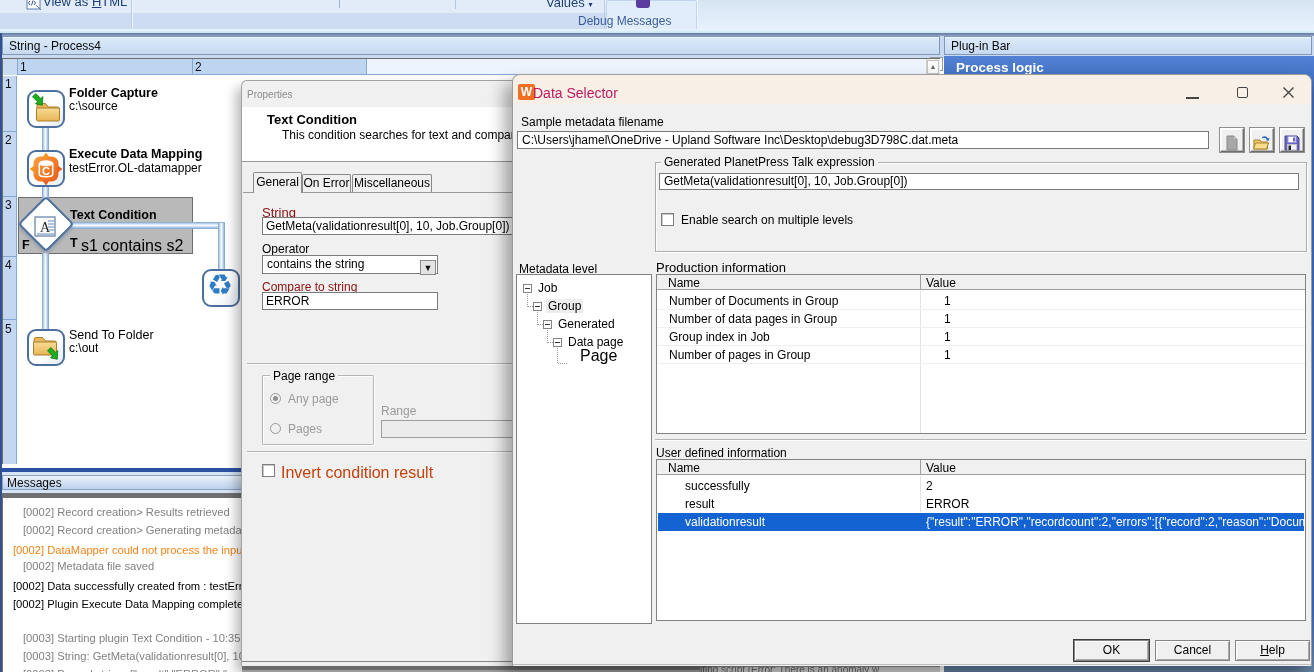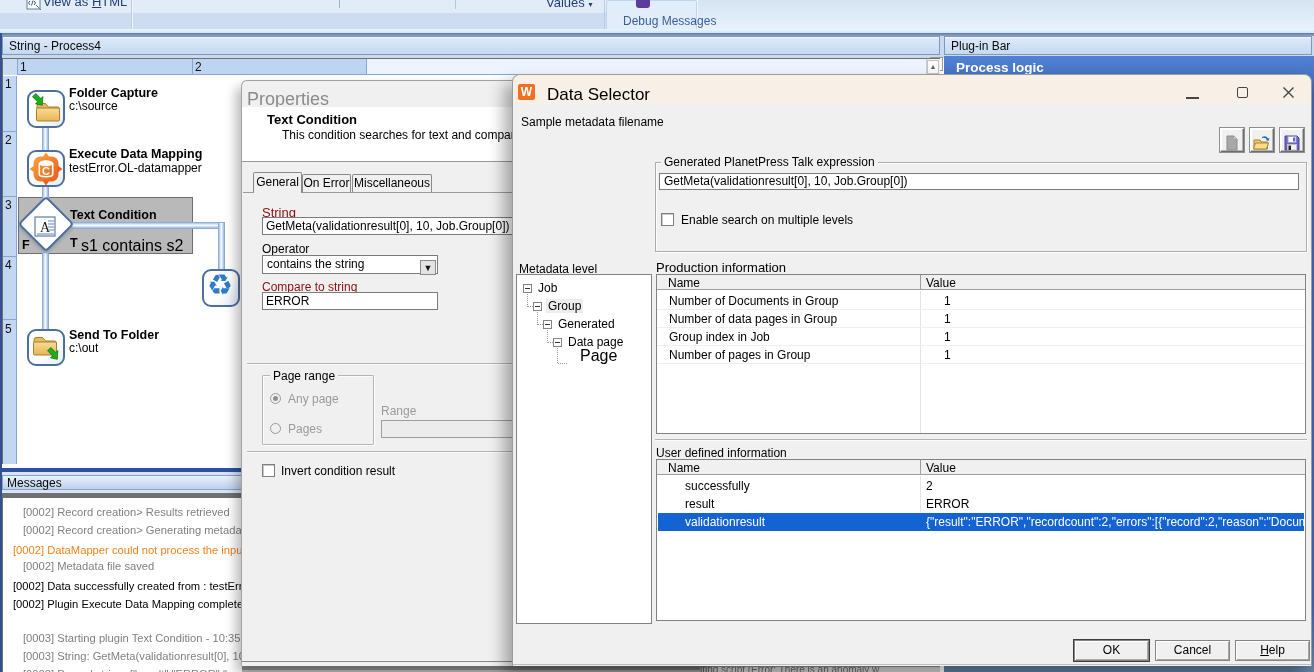--- a/index.html
+++ b/index.html
@@ -26,21 +26,21 @@
 
   <svg class="abs" style="left:26px;top:-4px" width="17" height="15" viewBox="0 0 17 15">
       <rect x="1" y="1" width="13" height="12" fill="#fff" stroke="#5a7aa6"></rect>
       <path d="M4 5 L2.5 7 L4 9 M8 5 L9.5 7 L8 9 M7 4.5 L5.5 9.5" stroke="#3a5a8c" fill="none" stroke-width="1"></path>
       <path d="M10 9 l5 5" stroke="#5a7aa6" fill="none"></path>
     </svg>
   <div class="abs" style="left:43px;top:-6px;font-size:13px;color:#1e3e74">View as <span style="text-decoration:underline">H</span>TML</div>
   <div class="abs" style="left:455px;top:0;width:1px;height:9px;background:#b8c8dc"></div>
   <div class="abs" style="left:546px;top:-5px;font-size:13px;color:#1e3e74">Values <span style="font-size:8px">▾</span></div>
   <div class="abs" style="left:636px;top:0;width:14px;height:8px;background:#5b3c9e;border-radius:0 0 3px 3px"></div>
-  <div class="abs" style="left:623px;top:14px;width:91px;text-align:left;font-size:12px;color:#3b5d9b;white-space:nowrap">Debug Messages</div>
+  <div class="abs" style="left:578px;top:14px;width:91px;text-align:left;font-size:12px;color:#3b5d9b;white-space:nowrap">Debug Messages</div>
 </div>
 <div class="abs" style="left:0;top:29px;width:1314px;height:4px;background:linear-gradient(180deg,#ecf6fd,#c9e7f7)"></div>
 <div class="abs" style="left:0;top:33px;width:1314px;height:3px;background:linear-gradient(180deg,#66789b,#8fa3c4)"></div>
 
 <div class="abs" style="left:0;top:36px;width:1314px;height:22px;background:#c9daf0"></div>
 <div class="abs" style="left:2px;top:36px;width:938px;height:19px;background:linear-gradient(180deg,#dcebfa,#c6d9f0);border:1px solid #8098ba;box-shadow:inset 0 1px 0 #f2f8ff;font-size:12px;color:#0a0a0a;line-height:18px;padding-left:6px">String - Process4</div>
 <div class="abs" style="left:944px;top:36px;width:368px;height:19px;background:linear-gradient(180deg,#dcebfa,#c6d9f0);border:1px solid #8098ba;box-shadow:inset 0 1px 0 #f2f8ff;font-size:12px;color:#0a0a0a;line-height:18px;padding-left:6px">Plug-in Bar</div>
 
 <div class="abs" style="left:0;top:33px;width:2px;height:639px;background:#33518e"></div>
 
@@ -147,21 +147,21 @@
   </div>
 
   <div class="abs" style="left:66px;top:27px;font-weight:bold;font-size:12.5px">Folder Capture</div>
   <div class="abs" style="left:66px;top:40px;font-size:12px">c:\source</div>
   <div class="abs" style="left:66px;top:88px;font-weight:bold;font-size:12.5px;white-space:nowrap">Execute Data Mapping</div>
   <div class="abs" style="left:66px;top:102px;font-size:12px;white-space:nowrap">testError.OL-datamapper</div>
   <div class="abs" style="left:67px;top:149px;font-weight:bold;font-size:12.5px">Text Condition</div>
   <div class="abs" style="left:67px;top:177px;font-weight:bold;font-size:12.5px">T</div>
   <div class="abs" style="left:78px;top:178px;font-size:16px">s1 contains s2</div>
   <div class="abs" style="left:19px;top:179px;font-weight:bold;font-size:12.5px">F</div>
-  <div class="abs" style="left:66px;top:269px;font-weight:bold;font-size:12.5px">Send To Folder</div>
+  <div class="abs" style="left:66px;top:269px;font-weight:normal;font-size:12.5px">Send To Folder</div>
   <div class="abs" style="left:66px;top:282px;font-size:12px">c:\out</div>
 </div>
 
 <div class="abs" style="left:2px;top:468px;width:938px;height:4px;background:#2b52a2"></div>
 <div class="abs" style="left:2px;top:472px;width:938px;height:4px;background:#d7e4f6"></div>
 <div class="abs" style="left:2px;top:475px;width:938px;height:15px;background:linear-gradient(180deg,#eaf2fc,#bdd1ec);border:1px solid #8ba2c0;font-size:12px;color:#0a0a0a;line-height:14px;padding-left:4px">Messages</div>
 <div class="abs" style="left:2px;top:490px;width:938px;height:3px;background:#d7e4f6"></div>
 <div class="abs" id="msgs" style="left:2px;top:493px;width:938px;height:182px;background:#fff;border-top:5px solid #707070;border-left:1px solid #707070;overflow:hidden;font-size:11.2px;white-space:nowrap">
   <div class="abs gry" style="left:20px;top:8px">[0002] Record creation&gt; Results retrieved</div>
   <div class="abs gry" style="left:20px;top:26px">[0002] Record creation&gt; Generating metadata file</div>
@@ -171,21 +171,21 @@
   <div class="abs" style="left:10px;top:100px;color:#000">[0002] Plugin Execute Data Mapping completed successfully</div>
   <div class="abs gry" style="left:20px;top:134px">[0003] Starting plugin Text Condition - 10:35:18</div>
   <div class="abs gry" style="left:20px;top:152px">[0003] String: GetMeta(validationresult[0], 10, Job.Group[0])</div>
   <div class="abs gry" style="left:20px;top:170px">[0003] Parsed string: {"result":"ERROR","recordcount":2</div>
 </div>
 
 <div class="abs" style="left:242px;top:666px;width:698px;height:9px;background:#bdbdbd;border-top:4px solid #8a8a8a"></div>
 <div class="abs" style="left:700px;top:667px;width:240px;height:8px;background:#d4d4d4;overflow:hidden;font-size:10px;color:#666"><span style="position:relative;top:-3px">iting script (Error: There is an anomaly w</span></div>
 
 <div class="abs" id="props" style="left:241px;top:80px;width:475px;height:586px;background:#f0f0f0;border:1px solid #a2a2a2;border-bottom:none;border-radius:6px 6px 0 0;box-shadow:-5px 7px 12px rgba(0,0,0,.28);overflow:hidden">
-  <div class="abs" style="left:5px;top:8px;font-size:18px;color:#8b8b8b">Properties</div>
+  <div class="abs" style="left:5px;top:8px;font-size:10px;color:#8b8b8b">Properties</div>
   <div class="abs" style="left:0;top:26px;width:473px;height:54px;background:#fff"></div>
   <div class="abs" style="left:25px;top:31px;font-size:13px;font-weight:bold;color:#000">Text Condition</div>
   <div class="abs" style="left:40px;top:47px;font-size:12px;color:#000;white-space:nowrap">This condition searches for text and compares strings</div>
   <div class="abs" style="left:0;top:80px;width:473px;height:1px;background:#979797"></div>
 
   <div class="abs" style="left:60px;top:93px;width:49px;height:18px;background:#f0f0f0;border:1px solid #8a8a8a;border-bottom:none;border-radius:2px 2px 0 0;text-align:center;font-size:12px;line-height:17px">On Error</div>
   <div class="abs" style="left:110px;top:93px;width:80px;height:18px;background:#f0f0f0;border:1px solid #8a8a8a;border-bottom:none;border-radius:2px 2px 0 0;text-align:center;font-size:12px;line-height:17px">Miscellaneous</div>
   <div class="abs" style="left:1px;top:111px;width:471px;height:1px;background:#9a9a9a"></div>
   <div class="abs" style="left:11px;top:91px;width:49px;height:21px;background:#f0f0f0;border:1px solid #8a8a8a;border-bottom:none;border-radius:2px 2px 0 0;text-align:center;font-size:12px;line-height:19px">General</div>
 
@@ -203,36 +203,37 @@
   <div class="abs" style="left:28px;top:288px;font-size:12px;background:#f0f0f0;padding:0 3px">Page range</div>
   <div class="abs" style="left:28px;top:312px;width:11px;height:11px;border:1px solid #9a9a9a;border-radius:50%;background:#f0f0f0"></div>
   <div class="abs" style="left:31px;top:315px;width:5px;height:5px;border-radius:50%;background:#8f8f8f"></div>
   <div class="abs" style="left:46px;top:311px;font-size:12px;color:#9a9a9a">Any page</div>
   <div class="abs" style="left:28px;top:342px;width:11px;height:11px;border:1px solid #9a9a9a;border-radius:50%;background:#f0f0f0"></div>
   <div class="abs" style="left:46px;top:341px;font-size:12px;color:#9a9a9a">Pages</div>
   <div class="abs" style="left:139px;top:323px;font-size:12px;color:#9a9a9a">Range</div>
   <div class="abs" style="left:139px;top:339px;width:132px;height:18px;border:1px solid #9e9e9e;background:#ececec"></div>
   <div class="etch" style="left:5px;top:370px;width:460px"></div>
   <div class="abs" style="left:20px;top:383px;width:13px;height:13px;border:1px solid #7e7e7e;background:#fff;box-shadow:inset 1px 1px 0 #c9c9c9"></div>
-  <div class="abs" style="left:39px;top:383px;font-size:12px;color:#000000">Invert condition result</div>
+  <div class="abs" style="left:39px;top:383px;font-size:16px;color:#c2410c">Invert condition result</div>
   <div class="abs" style="left:0;top:580px;width:473px;height:1px;background:#858585"></div>
 </div>
 
 <div class="abs" id="dsel" style="left:512px;top:74px;width:800px;height:592px;background:#f0f0f0;border:1px solid #9b9b9b;border-bottom:none;border-radius:8px 8px 0 0;box-shadow:-8px 9px 16px rgba(0,0,0,.33);overflow:hidden">
 
   <div class="abs" style="left:0;top:0;width:800px;height:29px;background:#f8efe7"></div>
   <div class="abs" style="left:5px;top:9px;width:17px;height:16px;background:#f06f23;border-radius:2px;color:#fff;font-weight:bold;font-size:12px;text-align:center;line-height:16px">W</div>
-  <div class="abs" style="left:34px;top:10px;font-size:17px;color:#000000">Data Selector</div>
+  <div class="abs" style="left:20px;top:10px;font-size:14px;color:#be185d">Data Selector</div>
   <div class="abs" style="left:673px;top:22px;width:13px;height:2px;background:#454545"></div>
   <div class="abs" style="left:724px;top:12px;width:11px;height:11px;border:1.4px solid #454545;border-radius:2px"></div>
   <svg class="abs" style="left:769px;top:11px" width="13" height="13" viewBox="0 0 13 13">
       <path d="M1.5 1.5 L11.5 11.5 M11.5 1.5 L1.5 11.5" stroke="#454545" stroke-width="1.4"></path>
     </svg>
 
   <div class="abs" style="left:8px;top:40px;font-size:12px">Sample metadata filename</div>
+  <div class="abs sunk" style="left:4px;top:56px;width:692px;height:18px;font-size:12px;line-height:16px;padding-left:4px;white-space:nowrap;overflow:hidden">C:\Users\jhamel\OneDrive - Upland Software Inc\Desktop\debug3D798C.dat.meta</div>
   <div class="b3 abs" style="left:707px;top:53px;width:24px;height:24px">
     <svg width="16" height="16" viewBox="0 0 16 16" style="position:absolute;left:3px;top:6px">
         <path d="M3 1 h7 l3 3 v11 h-10 z" fill="#a8a8a8" stroke="#8a8a8a"></path>
         <path d="M10 1 l3 3 h-3 z" fill="#c9c9c9"></path>
       </svg>
   </div>
   <div class="b3 abs" style="left:737px;top:53px;width:24px;height:24px">
     <svg width="18" height="16" viewBox="0 0 18 16" style="position:absolute;left:2px;top:6px">
         <path d="M1 5 h6 l1.5 2 h6 v7 h-13.5 z" fill="#f0c96c" stroke="#a8842c"></path>
         <path d="M2.5 8 h13 l-2 6 h-13 z" fill="#fadc8e" stroke="#a8842c"></path>

